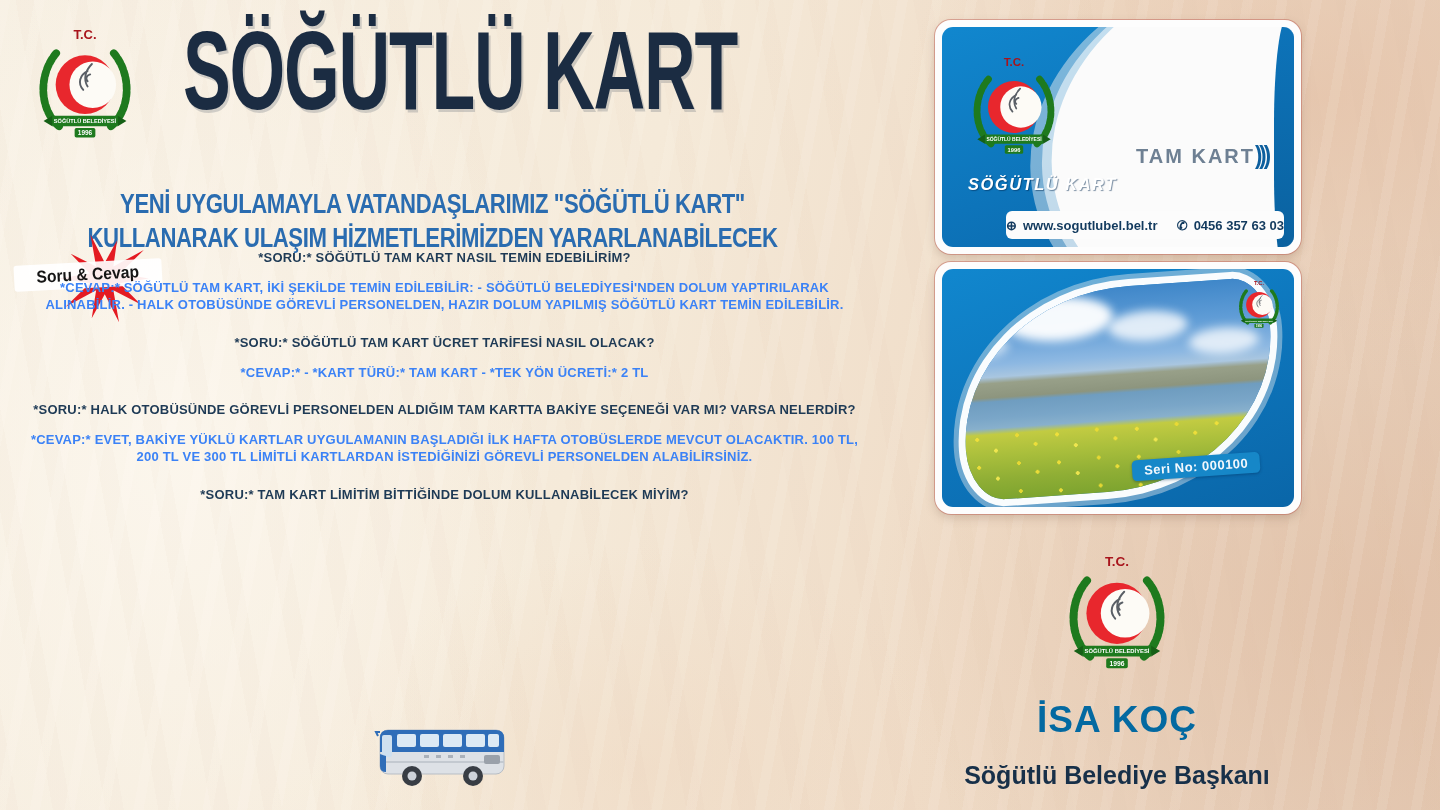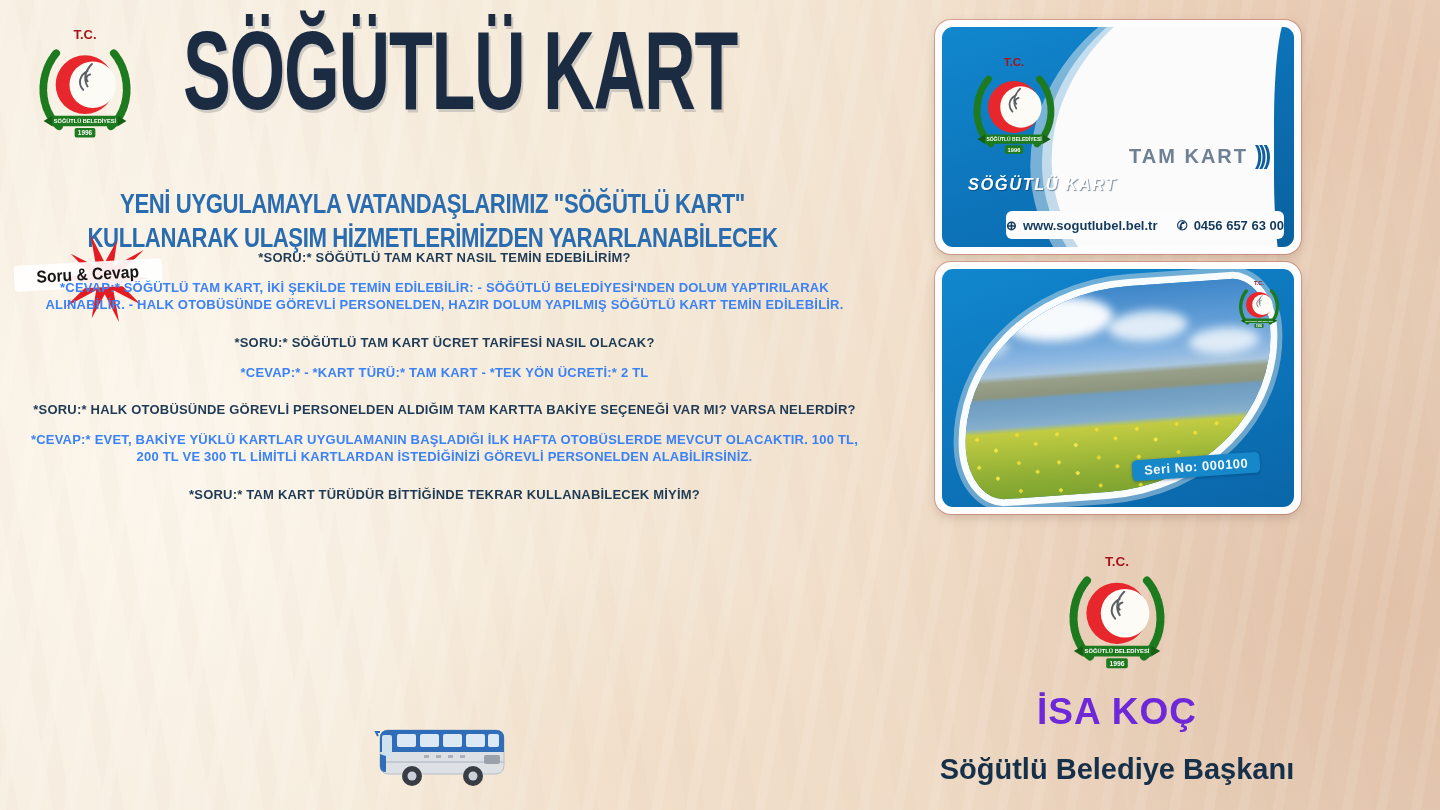--- a/index.html
+++ b/index.html
@@ -81,21 +81,21 @@
     position:absolute; right:-14px; top:-10px; width:34px; height:120%;
     background:linear-gradient(180deg,#0d74ba,#0a5f9c); border-radius:40% 0 0 40%;
   }
   .cf-logo { position:absolute; left:26px; top:28px; }
   .cf-brand {
     position:absolute; left:26px; top:148px; color:#fff; font-size:16.5px;
     font-weight:bold; font-style:italic; letter-spacing:1.5px; white-space:nowrap;
     text-shadow:1px 1px 1px rgba(0,40,80,.5);
   }
   .cf-tamkart {
-    position:absolute; right:26px; top:116px; display:flex; align-items:center; gap:7px;
+    position:absolute; right:26px; top:116px; display:flex; align-items:center; 
     font-size:20px; font-weight:bold; color:#6e8093; letter-spacing:2px; white-space:nowrap;
   }
   .cf-tamkart .waves {
     color:#0d5f9e; font-size:22px; letter-spacing:-3px; font-weight:bold;
     transform:scaleY(1.15);
   }
   .cf-contact {
     position:absolute; left:64px; right:10px; bottom:8px; height:28px;
     background:#fcfcfc; border-radius:6px; display:flex; align-items:center;
     justify-content:center; gap:6px; font-size:13px; font-weight:bold; color:#123a5e;
@@ -134,22 +134,22 @@
   .cb-logo { position:absolute; right:12px; top:10px; }
   .cb-seri {
     position:absolute; right:34px; bottom:30px; background:#1687c8; color:#f2f8fd;
     font-size:13px; font-weight:bold; padding:3px 12px; border-radius:5px;
     letter-spacing:.5px; box-shadow:0 1px 3px rgba(0,40,80,.4); transform:rotate(-4deg);
   }
 
   
   .sig-block { position:absolute; left:933px; top:552px; width:368px; text-align:center; }
   .sig-block .sig-logo { display:inline-block; }
-  .sig-name { margin-top:16px; font-size:37px; font-weight:bold; color:#6d28d9; letter-spacing:1px; }
-  .sig-title { margin-top:20px; font-size:29px; font-weight:bold; color:#173049; }
+  .sig-name { margin-top:24px; font-size:37px; font-weight:bold; color:#0369a1; letter-spacing:1px; }
+  .sig-title { margin-top:20px; font-size:25px; font-weight:bold; color:#173049; }
 </style>
 </head>
 <body>
 
 <svg width="0" height="0" style="position:absolute" aria-hidden="true">
   <symbol id="emblem" viewBox="0 0 120 132">
     <text x="60" y="15" text-anchor="middle" font-size="15" font-weight="bold" fill="#a8141c" font-family="Liberation Sans, sans-serif">T.C.</text>
     <path d="M30,116 C6,96 6,54 28,30" fill="none" stroke="#1e7a1e" stroke-width="9" stroke-dasharray="5 3" stroke-linecap="round"></path>
     <path d="M90,116 C114,96 114,54 92,30" fill="none" stroke="#1e7a1e" stroke-width="9" stroke-dasharray="5 3" stroke-linecap="round"></path>
     <circle cx="60" cy="68" r="34" fill="#e8272d"></circle>
@@ -185,21 +185,21 @@
   </div>
 </div>
 
 <div class="qa-col">
   <div class="qa-q">*SORU:* SÖĞÜTLÜ TAM KART NASIL TEMİN EDEBİLİRİM?</div>
   <div class="qa-a">*CEVAP:* SÖĞÜTLÜ TAM KART, İKİ ŞEKİLDE TEMİN EDİLEBİLİR: - SÖĞÜTLÜ BELEDİYESİ'NDEN DOLUM YAPTIRILARAK ALINABİLİR. - HALK OTOBÜSÜNDE GÖREVLİ PERSONELDEN, HAZIR DOLUM YAPILMIŞ SÖĞÜTLÜ KART TEMİN EDİLEBİLİR.</div>
   <div class="qa-q">*SORU:* SÖĞÜTLÜ TAM KART ÜCRET TARİFESİ NASIL OLACAK?</div>
   <div class="qa-a">*CEVAP:* - *KART TÜRÜ:* TAM KART - *TEK YÖN ÜCRETİ:* 2 TL</div>
   <div class="qa-q">*SORU:* HALK OTOBÜSÜNDE GÖREVLİ PERSONELDEN ALDIĞIM TAM KARTTA BAKİYE SEÇENEĞİ VAR MI? VARSA NELERDİR?</div>
   <div class="qa-a">*CEVAP:* EVET, BAKİYE YÜKLÜ KARTLAR UYGULAMANIN BAŞLADIĞI İLK HAFTA OTOBÜSLERDE MEVCUT OLACAKTIR. 100 TL, 200 TL VE 300 TL LİMİTLİ KARTLARDAN İSTEDİĞİNİZİ GÖREVLİ PERSONELDEN ALABİLİRSİNİZ.</div>
-  <div class="qa-q">*SORU:* TAM KART TÜRÜDÜR BİTTİĞİNDE TEKRAR KULLANABİLECEK MİYİM?</div>
+  <div class="qa-q">*SORU:* TAM KART LİMİTİM BİTTİĞİNDE DOLUM KULLANABİLECEK MİYİM?</div>
 </div>
 
 <svg class="bus" width="140" height="72" viewBox="0 0 140 72">
   <path d="M6,14 L4,10 L8,10" fill="none" stroke="#2f6db8" stroke-width="2"></path>
   <rect x="8" y="8" width="124" height="44" rx="8" fill="#dde1e6" stroke="#b7bdc5" stroke-width="1"></rect>
   <path d="M16,8 h108 q8,0 8,8 v14 H8 v-14 q0,-8 8,-8 z" fill="#2f6db8"></path>
   <rect x="25" y="12" width="19" height="13" rx="2" fill="#dce9f4"></rect>
   <rect x="48" y="12" width="19" height="13" rx="2" fill="#dce9f4"></rect>
   <rect x="71" y="12" width="19" height="13" rx="2" fill="#dce9f4"></rect>
   <rect x="94" y="12" width="19" height="13" rx="2" fill="#dce9f4"></rect>
@@ -228,21 +228,21 @@
     <div class="cf-brand">SÖĞÜTLÜ KART</div>
     <div class="cf-tamkart">
       <span>TAM KART</span>
       <span class="waves">)))</span>
     </div>
     <div class="cf-contact">
       <span class="icn">⊕</span>
       <span>www.sogutlubel.bel.tr</span>
       <span class="sep"></span>
       <span class="icn">✆</span>
-      <span>0456 657 63 00</span>
+      <span>0456 357 63 03</span>
     </div>
   </div>
 </div>
 
 <div class="card-back">
   <div class="cb-inner">
     <div class="cb-photo">
       <div class="cloud c1"></div>
       <div class="cloud c2"></div>
       <div class="cloud c3"></div>

